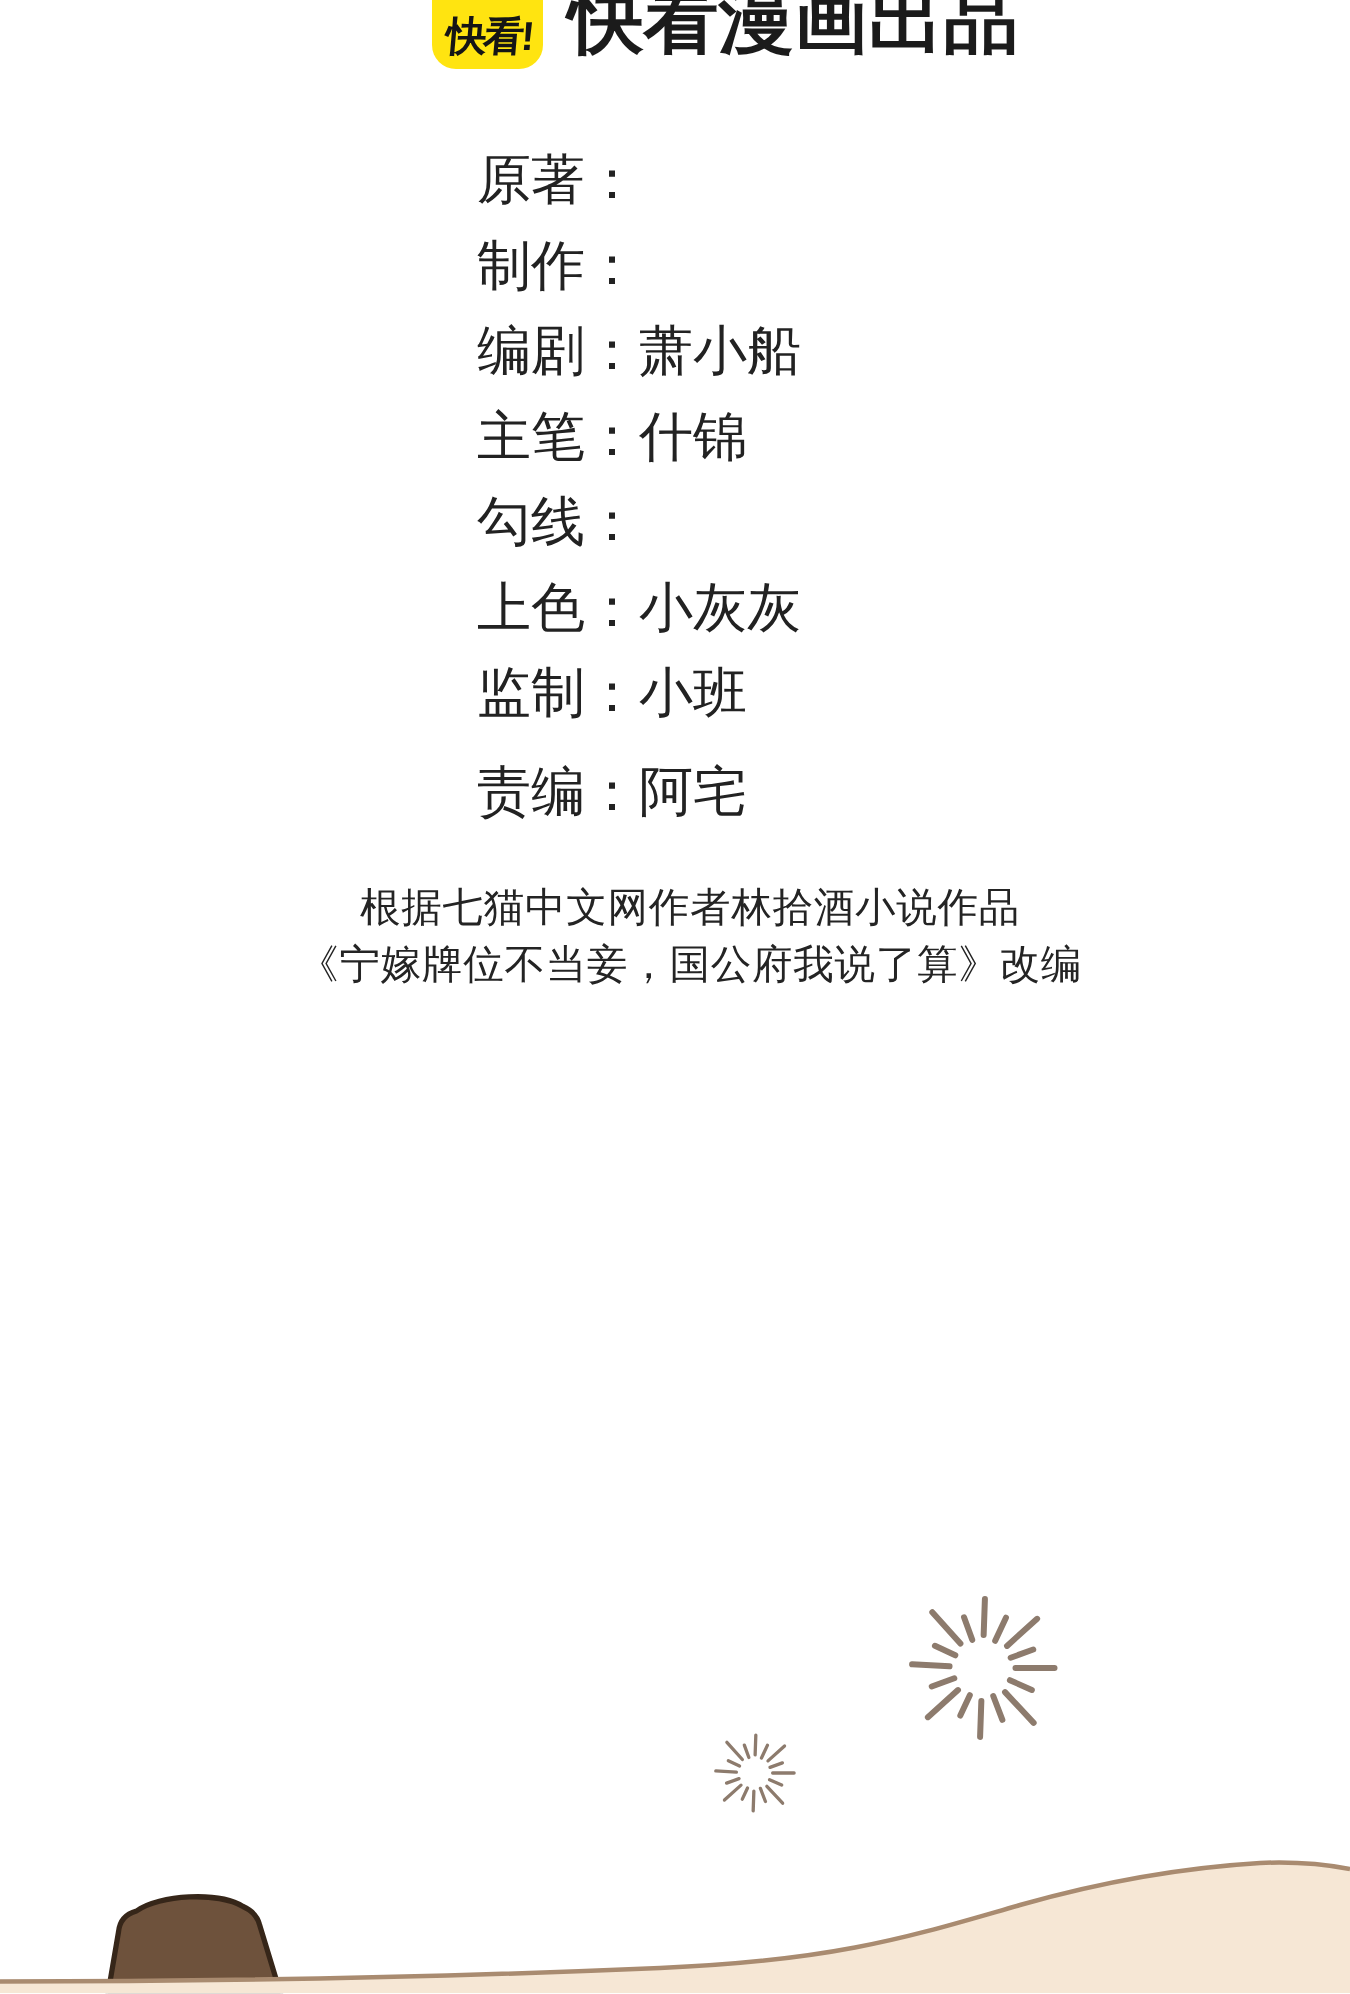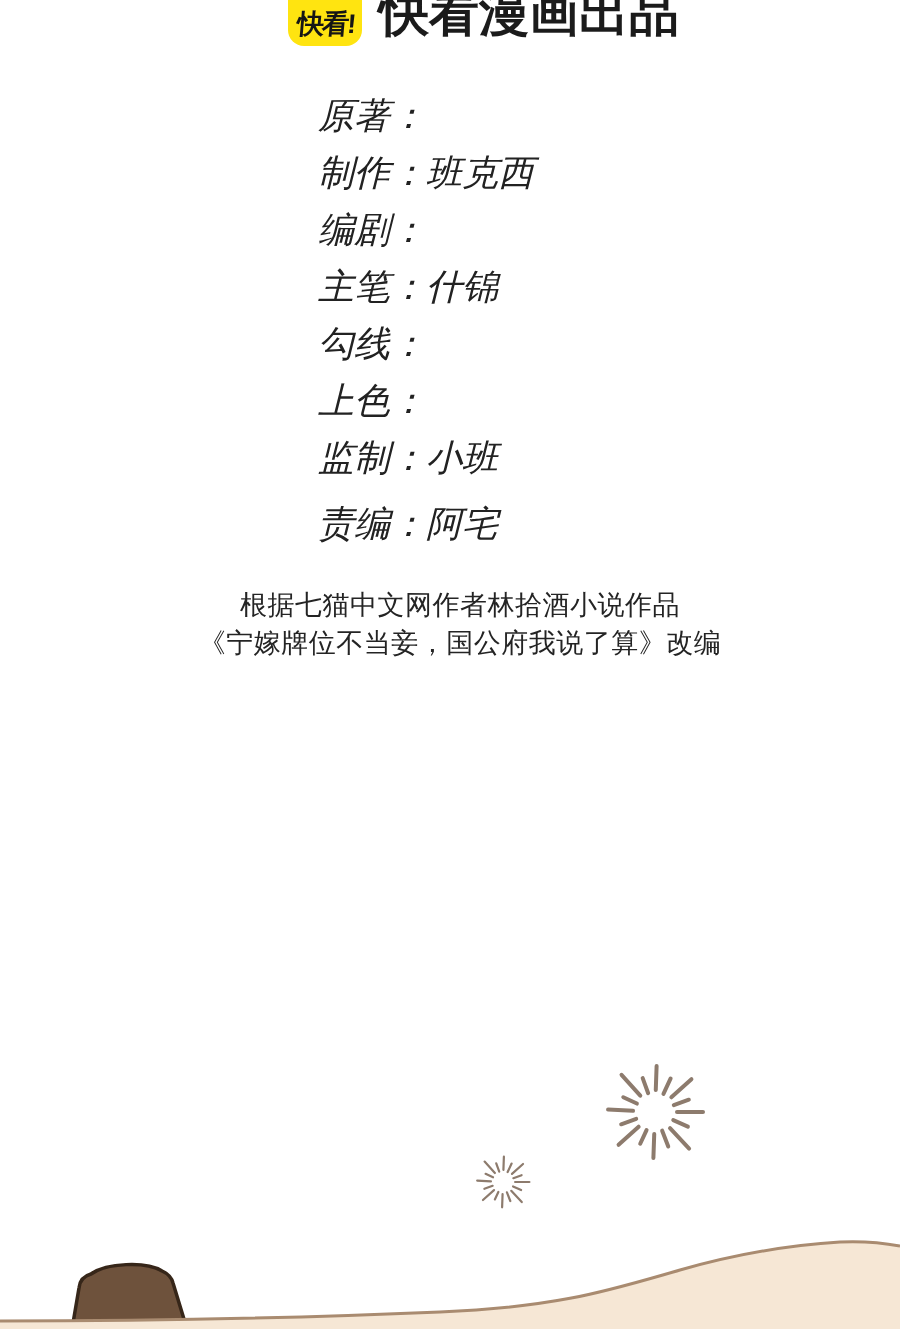--- a/index.html
+++ b/index.html
@@ -33,23 +33,22 @@
     letter-spacing:0px;line-height:60px;
     color:#1b1b1b;white-space:nowrap;
   }
   
   .credits{
     position:absolute;left:318px;top:92px;
     font-size:36px;font-weight:500;color:#222222;
   }
   .credit-row{
     height:57px;
-    display:flex;align-items:flex-start;
+    display:flex;align-items:center;
     white-space:pre;
-    font-style:italic;
   }
   .credit-row.last{margin-top:9px;}
   .c-label,.c-sep,.c-value{white-space:pre;}
   
   .note{
     position:absolute;top:586px;left:0;width:100%;
     text-align:center;
     font-size:27px;line-height:38px;font-weight:500;
     letter-spacing:0.5px;color:#242424;
     transform:translateX(10px);
@@ -69,33 +68,33 @@
   <div class="logo">
     <span class="logo-text">快看!</span>
   </div>
   <div class="brand">快看漫画出品</div>
 
   <div class="credits">
     <div class="credit-row">
       <span class="c-label">原著</span><span class="c-sep">：</span>
     </div>
     <div class="credit-row">
-      <span class="c-label">制作</span><span class="c-sep">：</span><span class="c-value">班克西</span>
+      <span class="c-label">制作</span><span class="c-sep">：</span>
     </div>
     <div class="credit-row">
-      <span class="c-label">编剧</span><span class="c-sep">：</span>
+      <span class="c-label">编剧</span><span class="c-sep">：</span><span class="c-value">萧小船</span>
     </div>
     <div class="credit-row">
       <span class="c-label">主笔</span><span class="c-sep">：</span><span class="c-value">什锦</span>
     </div>
     <div class="credit-row">
       <span class="c-label">勾线</span><span class="c-sep">：</span>
     </div>
     <div class="credit-row">
-      <span class="c-label">上色</span><span class="c-sep">：</span>
+      <span class="c-label">上色</span><span class="c-sep">：</span><span class="c-value">小灰灰</span>
     </div>
     <div class="credit-row">
       <span class="c-label">监制</span><span class="c-sep">：</span><span class="c-value">小班</span>
     </div>
     <div class="credit-row last">
       <span class="c-label">责编</span><span class="c-sep">：</span><span class="c-value">阿宅</span>
     </div>
   </div>
 
   <div class="note">

